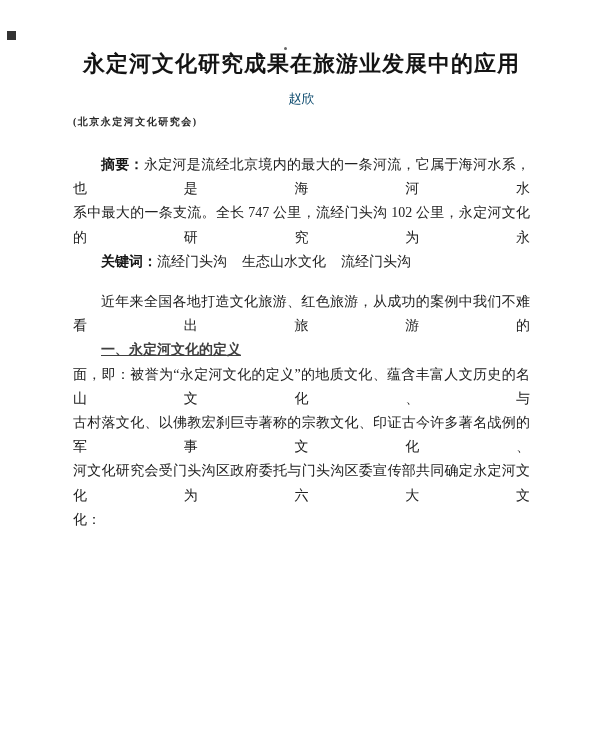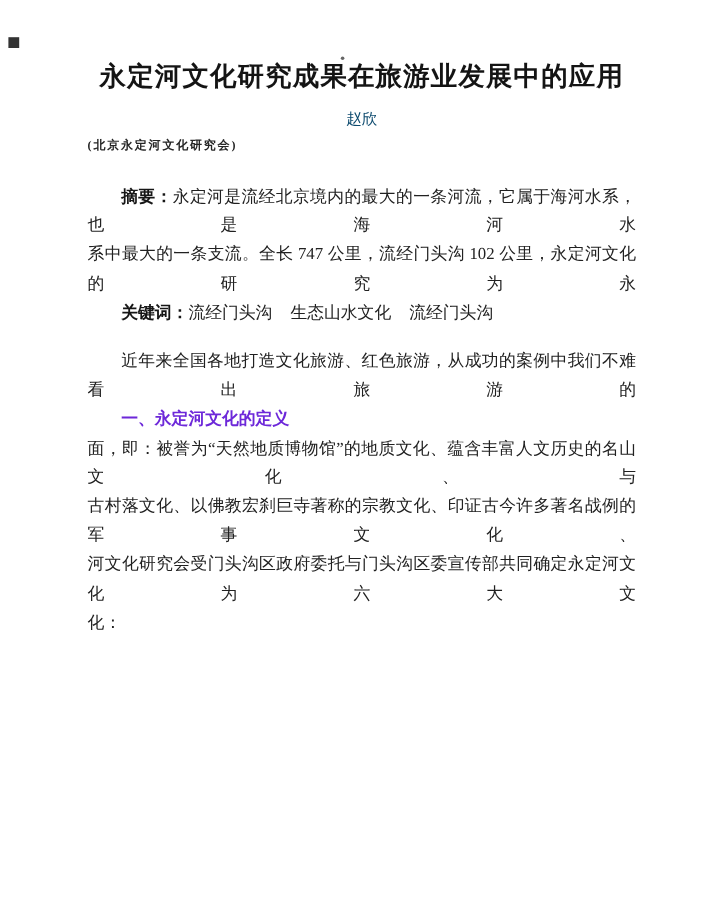--- a/index.html
+++ b/index.html
@@ -59,21 +59,21 @@
     text-align: justify;
     text-align-last: justify;
     color: #212121;
     white-space: normal;
   }
   .line.last, .line.single { text-align-last: left; }
   .indent { text-indent: 28px; }
   .b { font-weight: bold; color: #161616; }
   .keywords-line .kw-item { margin-right: 15px; }
   .gap-before { margin-top: 16px; }
-  .heading { font-weight: bold; color: #6d28d9; }
+  .heading { font-weight: bold; color: #404040; text-decoration: underline; }
 </style>
 </head>
 <body>
 
 <div class="page">
 
   <div class="scan-corner-mark"></div>
   <div class="scan-dot"></div>
 
   <div class="content">
@@ -92,21 +92,21 @@
       <div class="line single indent keywords-line">
         <span class="b">关键词：</span><span class="kw-item">流经门头沟</span><span class="kw-item">生态山水文化</span><span class="kw-item">流经门头沟</span>
       </div>
     </div>
 
     <div class="gap-before">
       <div class="line indent">近年来全国各地打造文化旅游、红色旅游，从成功的案例中我们不难看出旅游的</div>
 
       <div class="line single indent heading">一、永定河文化的定义</div>
 
-      <div class="line">面，即：被誉为“天然地质博物馆”的地质文化、蕴含丰富人文历史的名山文化、与</div>
+      <div class="line">面，即：被誉为“永定河文化的定义”的地质文化、蕴含丰富人文历史的名山文化、与</div>
       <div class="line">古村落文化、以佛教宏刹巨寺著称的宗教文化、印证古今许多著名战例的军事文化、</div>
       <div class="line">河文化研究会受门头沟区政府委托与门头沟区委宣传部共同确定永定河文化为六大文</div>
       <div class="line last">化：</div>
 
     </div>
 
   </div>
 </div>
 
 </body></html>

